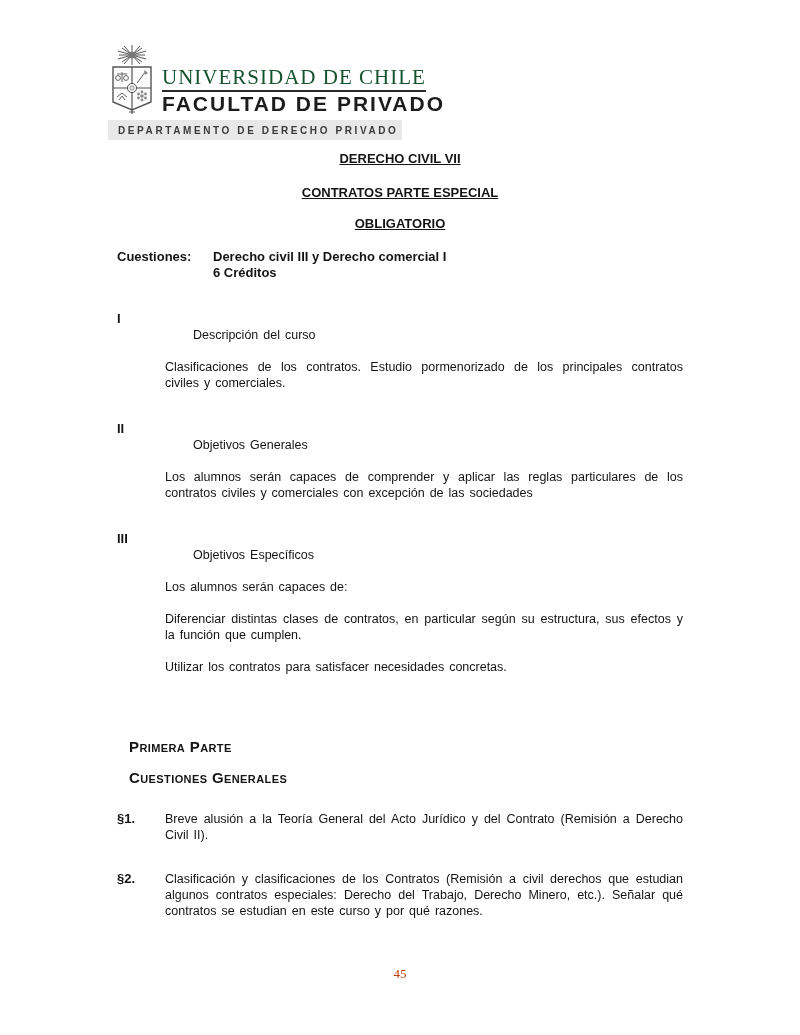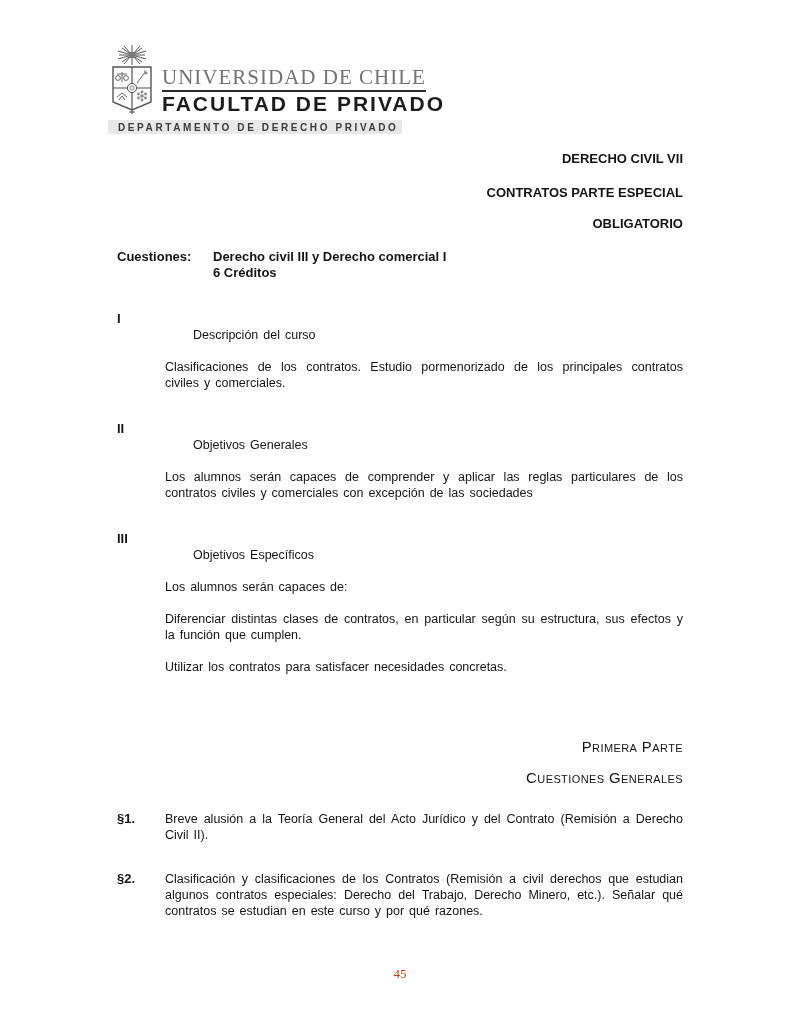--- a/index.html
+++ b/index.html
@@ -15,67 +15,67 @@
   
   .header{position:absolute;left:108px;top:44px;}
   .logo-row{display:flex;align-items:flex-start;}
   .crest{width:48px;height:72px;flex:0 0 auto;margin-right:6px;}
   .names{padding-top:22px;}
   .university{
     display:inline-block;
     font-family:"Liberation Serif", serif;
     font-size:21px;line-height:23px;
     letter-spacing:1px;
-    color:#737373;
+    color:#14532d;
     border-bottom:2px solid #2a2a2a;
     padding-bottom:1px;
   }
   .faculty{
     font-weight:bold;
     font-size:21px;line-height:24px;
     letter-spacing:2px;
     color:#1c1c1c;
     white-space:nowrap;
   }
   .dept-bar{
     position:absolute;left:108px;top:120px;
-    width:294px;height:14px;
+    width:294px;height:20px;
     background:#e8e8e8;
     display:flex;align-items:center;
     box-sizing:border-box;padding-left:10px;
     font-size:10px;font-weight:bold;
     letter-spacing:2.6px;color:#3a3a3a;
     white-space:nowrap;
   }
   
   .content{position:absolute;left:117px;top:146px;width:566px;}
   .doc-title{
-    text-align:right;font-weight:bold;font-size:13px;line-height:13px;margin:0;
+    text-align:center;font-weight:bold;font-size:13px;line-height:13px;margin:0;text-decoration:underline;
   }
   .doc-title.t1{padding-top:6px;}
   .doc-title.t2{margin-top:21px;}
   .doc-title.t3{margin-top:18px;}
   .req{
     display:grid;grid-template-columns:96px 1fr;
     margin-top:19px;font-weight:bold;font-size:13px;line-height:16px;
   }
   .section{display:grid;grid-template-columns:48px 1fr;margin-top:30px;}
   .sec-num{font-weight:bold;font-size:13px;line-height:16px;}
   .sec-head{font-weight:normal;font-size:13px;line-height:16px;margin:0;padding-left:28px;}
   .sec-body p{
     margin:16px 0 0 0;
     font-size:12.5px;line-height:16px;
     text-align:justify;
     word-spacing:1.5px;
   }
   .part-title{
-    text-align:right;font-weight:normal;
+    text-align:left;font-weight:bold;
     font-variant:small-caps;
     font-size:15px;line-height:15px;
-    letter-spacing:0.4px;margin:0;
+    letter-spacing:0.4px;margin:12px;
   }
   .part-title.p1{margin-top:64px;}
   .part-title.p2{margin-top:16px;}
   .para-item{display:grid;grid-template-columns:48px 1fr;}
   .para-item.i1{margin-top:26px;}
   .para-item.i2{margin-top:28px;}
   .para-marker{font-weight:bold;font-size:13px;line-height:16px;}
   .para-text{
     margin:0;font-size:12.5px;line-height:16px;
     text-align:justify;word-spacing:1.5px;

